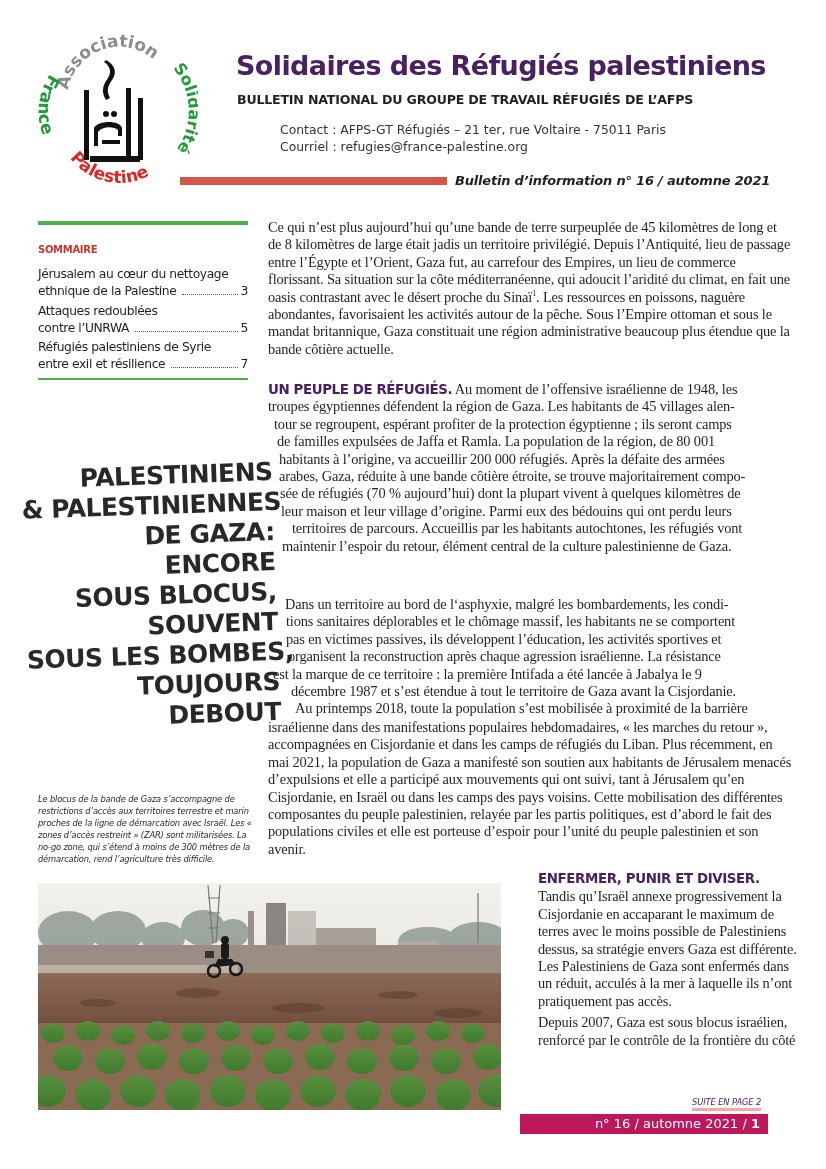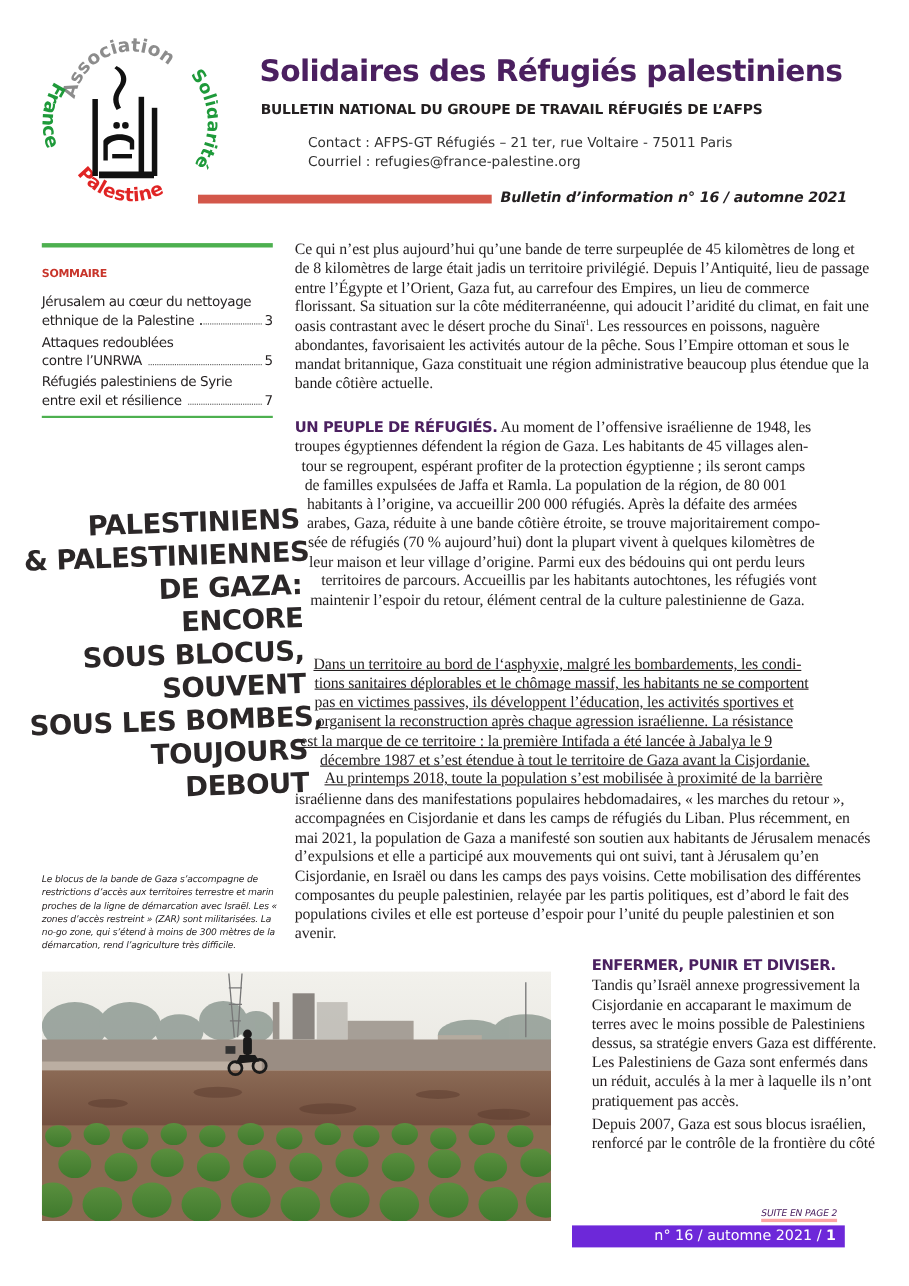--- a/index.html
+++ b/index.html
@@ -33,33 +33,33 @@
   
   .caption { position: absolute; left: 38px; top: 793px; width: 220px; font-family: "DejaVu Sans", sans-serif; font-style: italic; font-size: 8.3px; line-height: 12px; color: #231f20; letter-spacing: -0.15px; }
 
   
   .body { font-family: "Liberation Serif", serif; font-size: 14.4px; line-height: 17.4px; color: #231f20; letter-spacing: -0.15px; }
   .intro { position: absolute; left: 268px; top: 219px; width: 525px; }
   .sec1 { position: absolute; left: 268px; top: 381px; width: 525px; }
   .sec1 .l { white-space: nowrap; }
   .sec-head { font-family: "DejaVu Sans", sans-serif; font-weight: bold; font-size: 13.4px; color: #4b2060; letter-spacing: -0.4px; }
   .sec2 { position: absolute; left: 268px; top: 596px; width: 525px; }
-  .sec2 .l { white-space: nowrap; text-decoration: underline; }
+  .sec2 .l { white-space: nowrap; }
   .sec3 { position: absolute; left: 268px; top: 719px; width: 525px; }
 
   
   .photo { position: absolute; left: 38px; top: 883px; width: 463px; height: 227px; overflow: hidden; }
   .photo svg { width: 463px; height: 227px; display: block; }
 
   
   .sec4 { position: absolute; left: 538px; top: 870px; width: 260px; }
   .sec4 .sec-head { display: block; margin-bottom: 1px; }
   .sec4 p { margin: 0 0 4px 0; }
   .suite { position: absolute; left: 692px; top: 1097px; font-family: "DejaVu Sans", sans-serif; font-style: italic; font-size: 8.3px; color: #4b2060; border-bottom: 3px solid #fca5a5; padding-bottom: 1px; letter-spacing: -0.1px; }
-  .footer-bar { position: absolute; left: 520px; top: 1114px; width: 248px; height: 20px; background: #6d28d9; color: #fff; font-family: "DejaVu Sans", sans-serif; font-size: 13px; line-height: 20px; text-align: right; padding-right: 8px; box-sizing: border-box; white-space: nowrap; }
+  .footer-bar { position: absolute; left: 520px; top: 1114px; width: 248px; height: 20px; background: #be185d; color: #fff; font-family: "DejaVu Sans", sans-serif; font-size: 13px; line-height: 20px; text-align: right; padding-right: 8px; box-sizing: border-box; white-space: nowrap; }
   .footer-bar b { font-weight: bold; }
   p { margin: 0; }
   sup { font-size: 8px; line-height: 0; }
 </style>
 </head>
 <body>
 
 <div class="logo">
   <svg viewBox="0 0 170 170">
     <defs>

